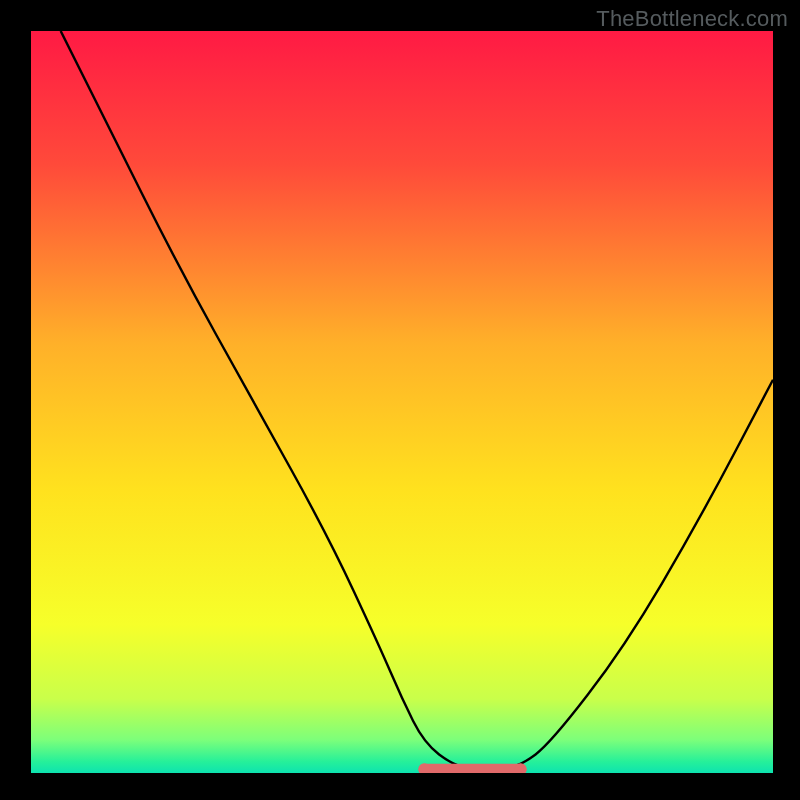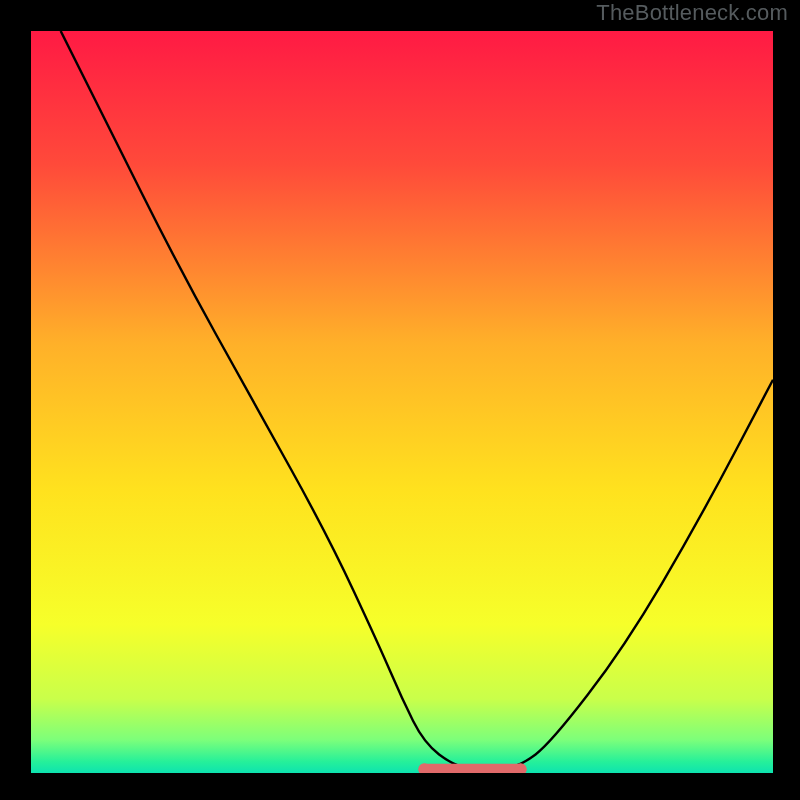--- a/index.html
+++ b/index.html
@@ -12,21 +12,21 @@
     font-family: Arial, Helvetica, sans-serif;
   }
   .stage {
     position: relative;
     width: 800px;
     height: 800px;
     background: #000;
   }
   .attrib {
     position: absolute;
-    top: 0;
+    top: 6px;
     right: 12px;
     color: #555b5e;
     font-size: 22px;
     font-weight: 400;
     letter-spacing: 0.2px;
     text-align: right;
   }
   svg {
     display: block;
   }

